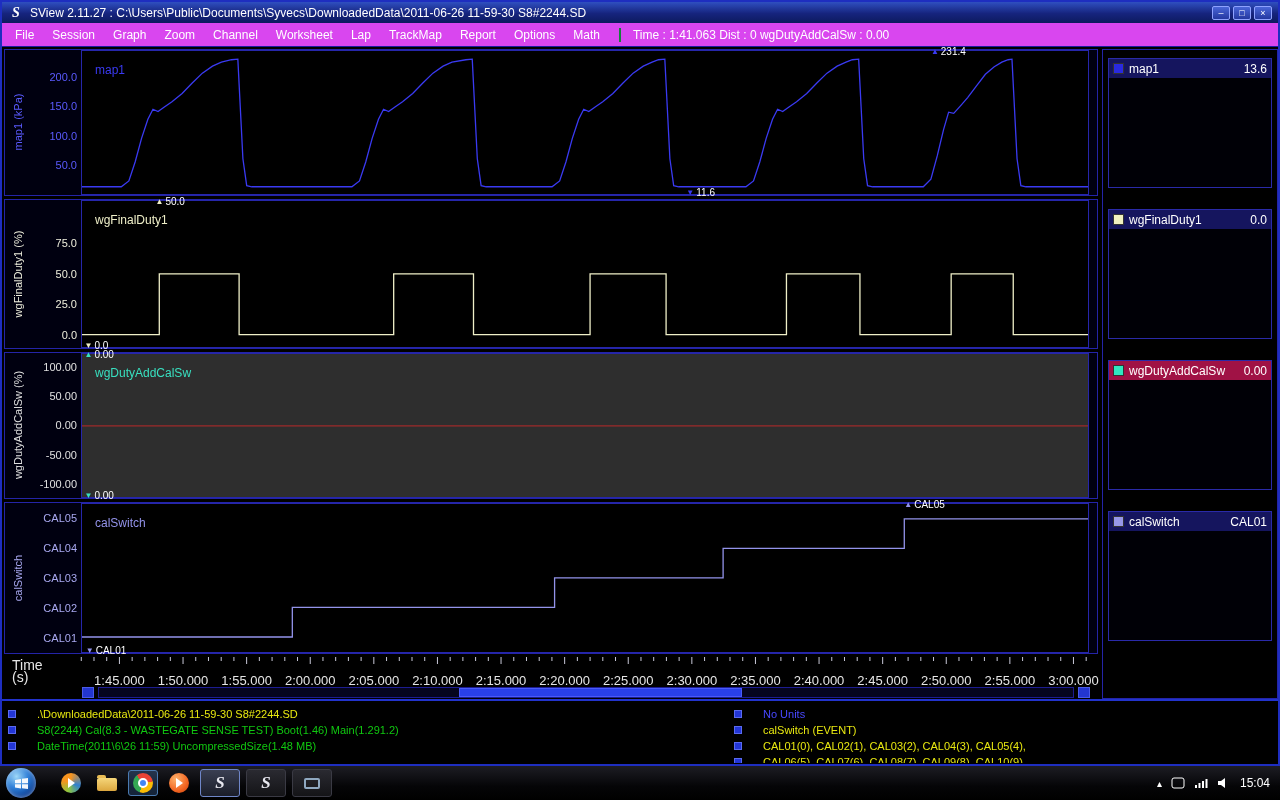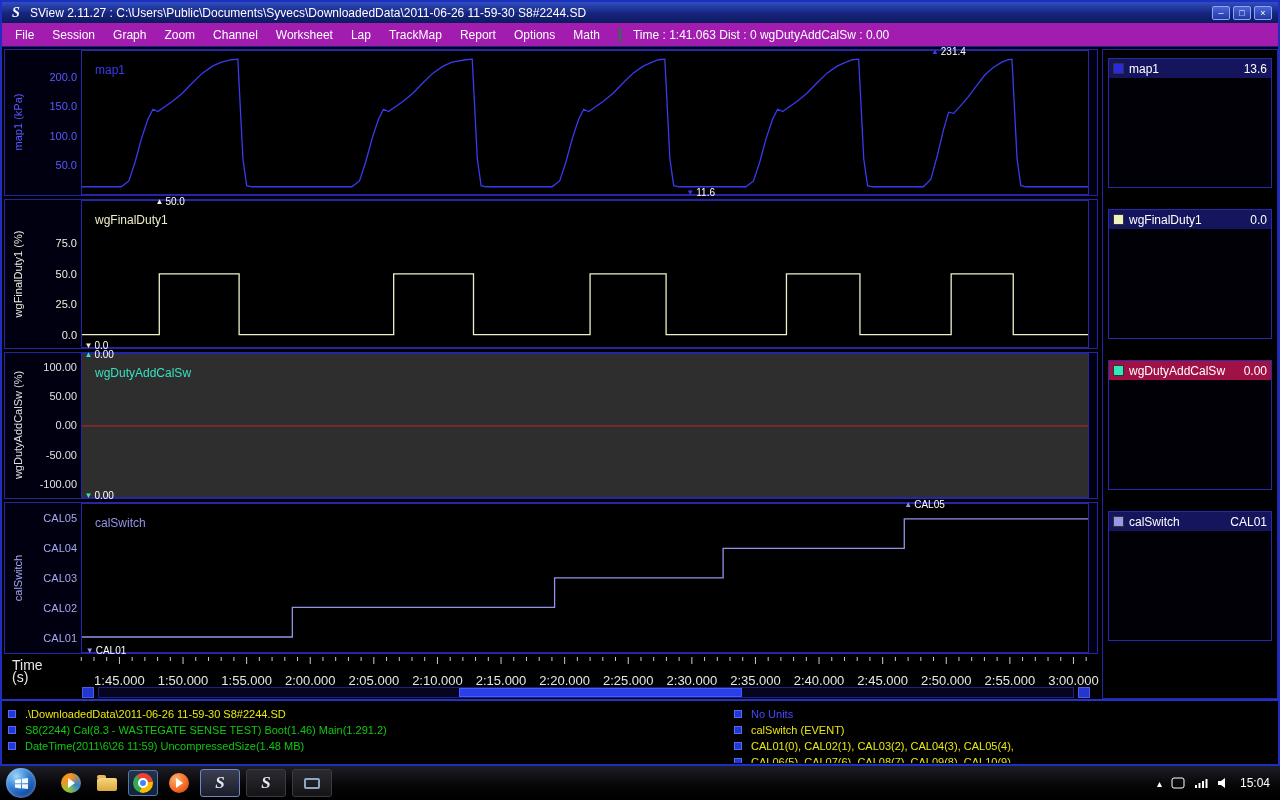--- a/index.html
+++ b/index.html
@@ -12,21 +12,21 @@
   .titlebar { height:21px; display:flex; align-items:center; gap:6px; padding:0 6px;
     background:linear-gradient(180deg,#2f4fc0 0%,#16247e 55%,#0d1a5e 100%);
     color:#fff; font-size:12px; white-space:nowrap; }
   .app-logo { font-family:"Liberation Serif",serif; font-style:italic; font-weight:bold;
     font-size:14px; color:#fff; width:16px; text-align:center; }
   .title-text { overflow:hidden; text-overflow:ellipsis; }
   .caption-buttons { margin-left:auto; display:flex; gap:3px; }
   .cap-btn { width:18px; height:14px; font-size:9px; line-height:13px; text-align:center;
     color:#fff; background:linear-gradient(#4a66d8,#2438a0); border:1px solid #8fa2ff; border-radius:2px; }
 
-  .menubar { height:24px; background:#a21caf; border-bottom:1px solid #1b1ba0;
+  .menubar { height:24px; background:#d946ef; border-bottom:1px solid #1b1ba0;
     display:flex; align-items:center; color:#fff; font-size:12px; padding-left:4px; }
   .menu-item { padding:3px 9px; cursor:default; }
   .menu-status { margin-left:10px; padding-left:12px; border-left:2px solid #15803d; color:#fff; }
 
   
   .main { display:flex; height:652px; padding:2px 0 0 2px; }
   .charts-col { width:1094px; display:flex; flex-direction:column; }
 
   .chart-panel { display:flex; background:#000010; border:1px solid #2424a8; margin-bottom:3px; }
   .rot-label { width:26px; position:relative; }
@@ -65,21 +65,21 @@
     background:#15155e; color:#fff; font-size:12px; }
   .vb-header.active { background:#a01245; }
   .swatch { width:11px; height:11px; border:1px solid #333; flex:none; }
   .vb-value { margin-left:auto; }
   .vb-body { flex:1; background:#000006; }
 
   
   .info { display:flex; height:64px; border-top:2px solid #2233cc; padding:5px 0 0 6px;
     overflow:hidden; font-size:11px; background:#000; }
   #info-left { width:726px; } #info-right { flex:1; }
-  .info-line { display:flex; gap:9px; align-items:center; line-height:16px; height:16px; }
+  .info-line { display:flex; gap:21px; align-items:center; line-height:16px; height:16px; }
   .bullet { width:8px; height:8px; background:#2336d6; border:1px solid #5a6af0; flex:none; }
 
   
   .taskbar { position:absolute; left:0; right:0; bottom:0; height:34px;
     background:linear-gradient(#1d1d24,#050507 60%,#000); display:flex; align-items:center;
     padding:0 6px; gap:6px; }
   .start-orb { width:30px; height:30px; border-radius:50%; flex:none;
     background:radial-gradient(circle at 35% 28%, #9fd8f8, #2e7fd8 40%, #0b3f95 72%, #062a66);
     box-shadow:inset 0 0 5px rgba(255,255,255,.55); display:flex; align-items:center; justify-content:center; }
   .ql-icon { width:30px; height:26px; display:flex; align-items:center; justify-content:center; border-radius:3px; }

